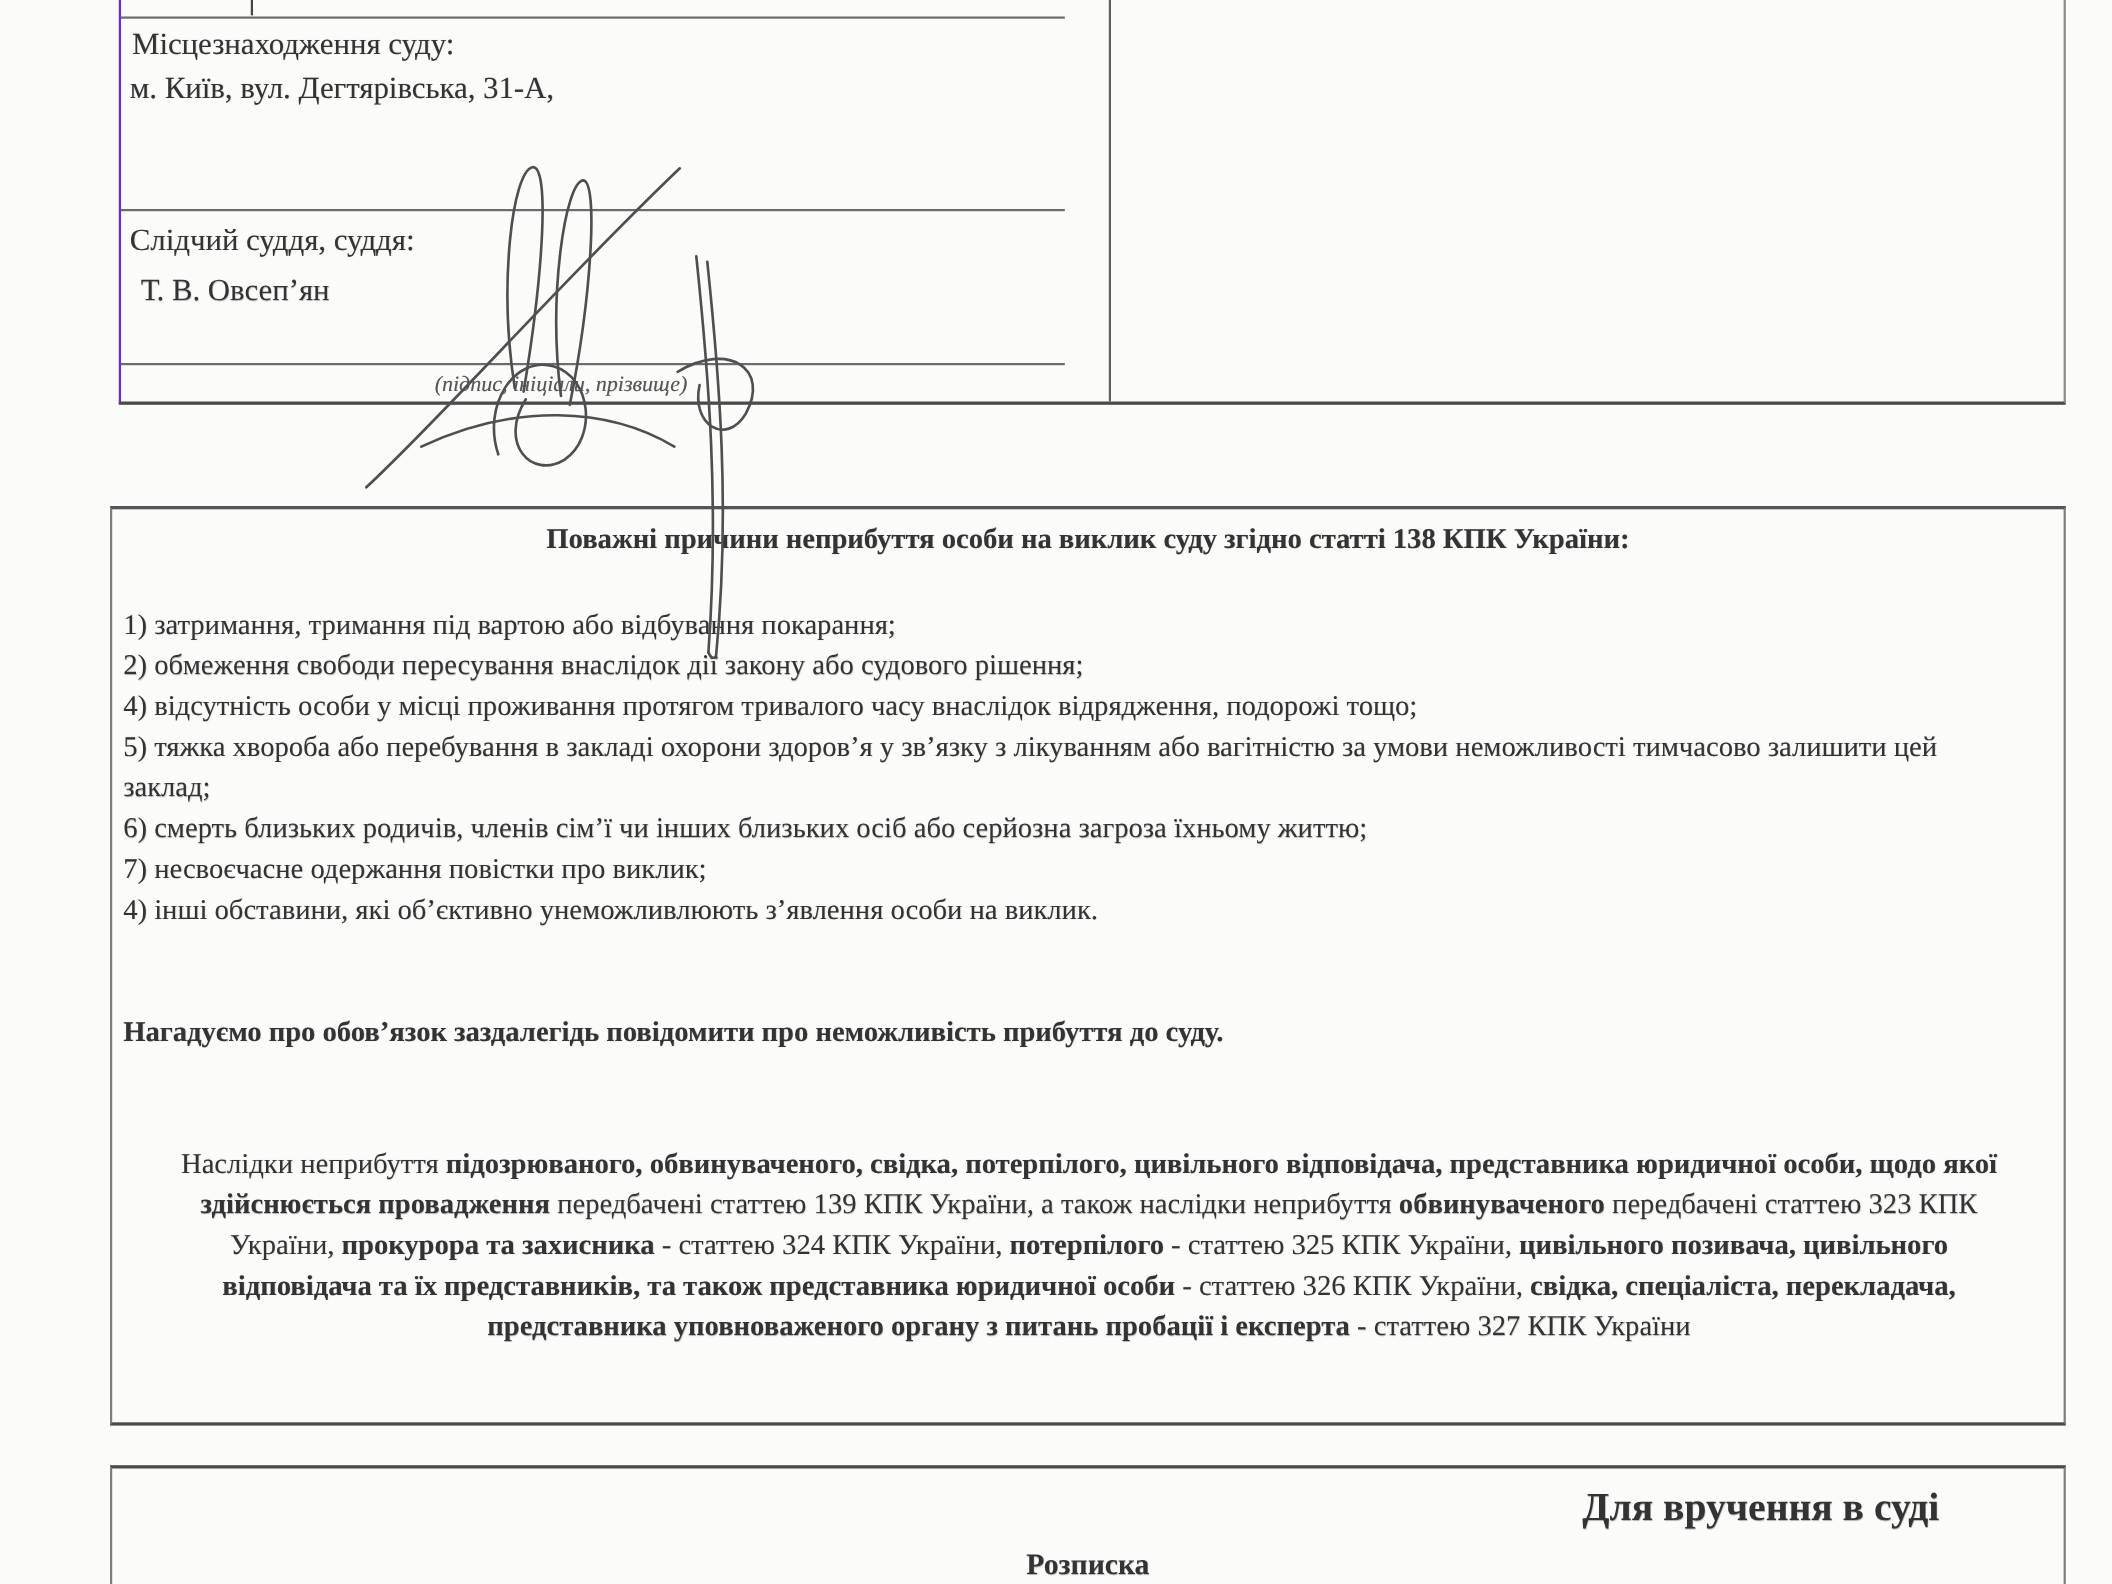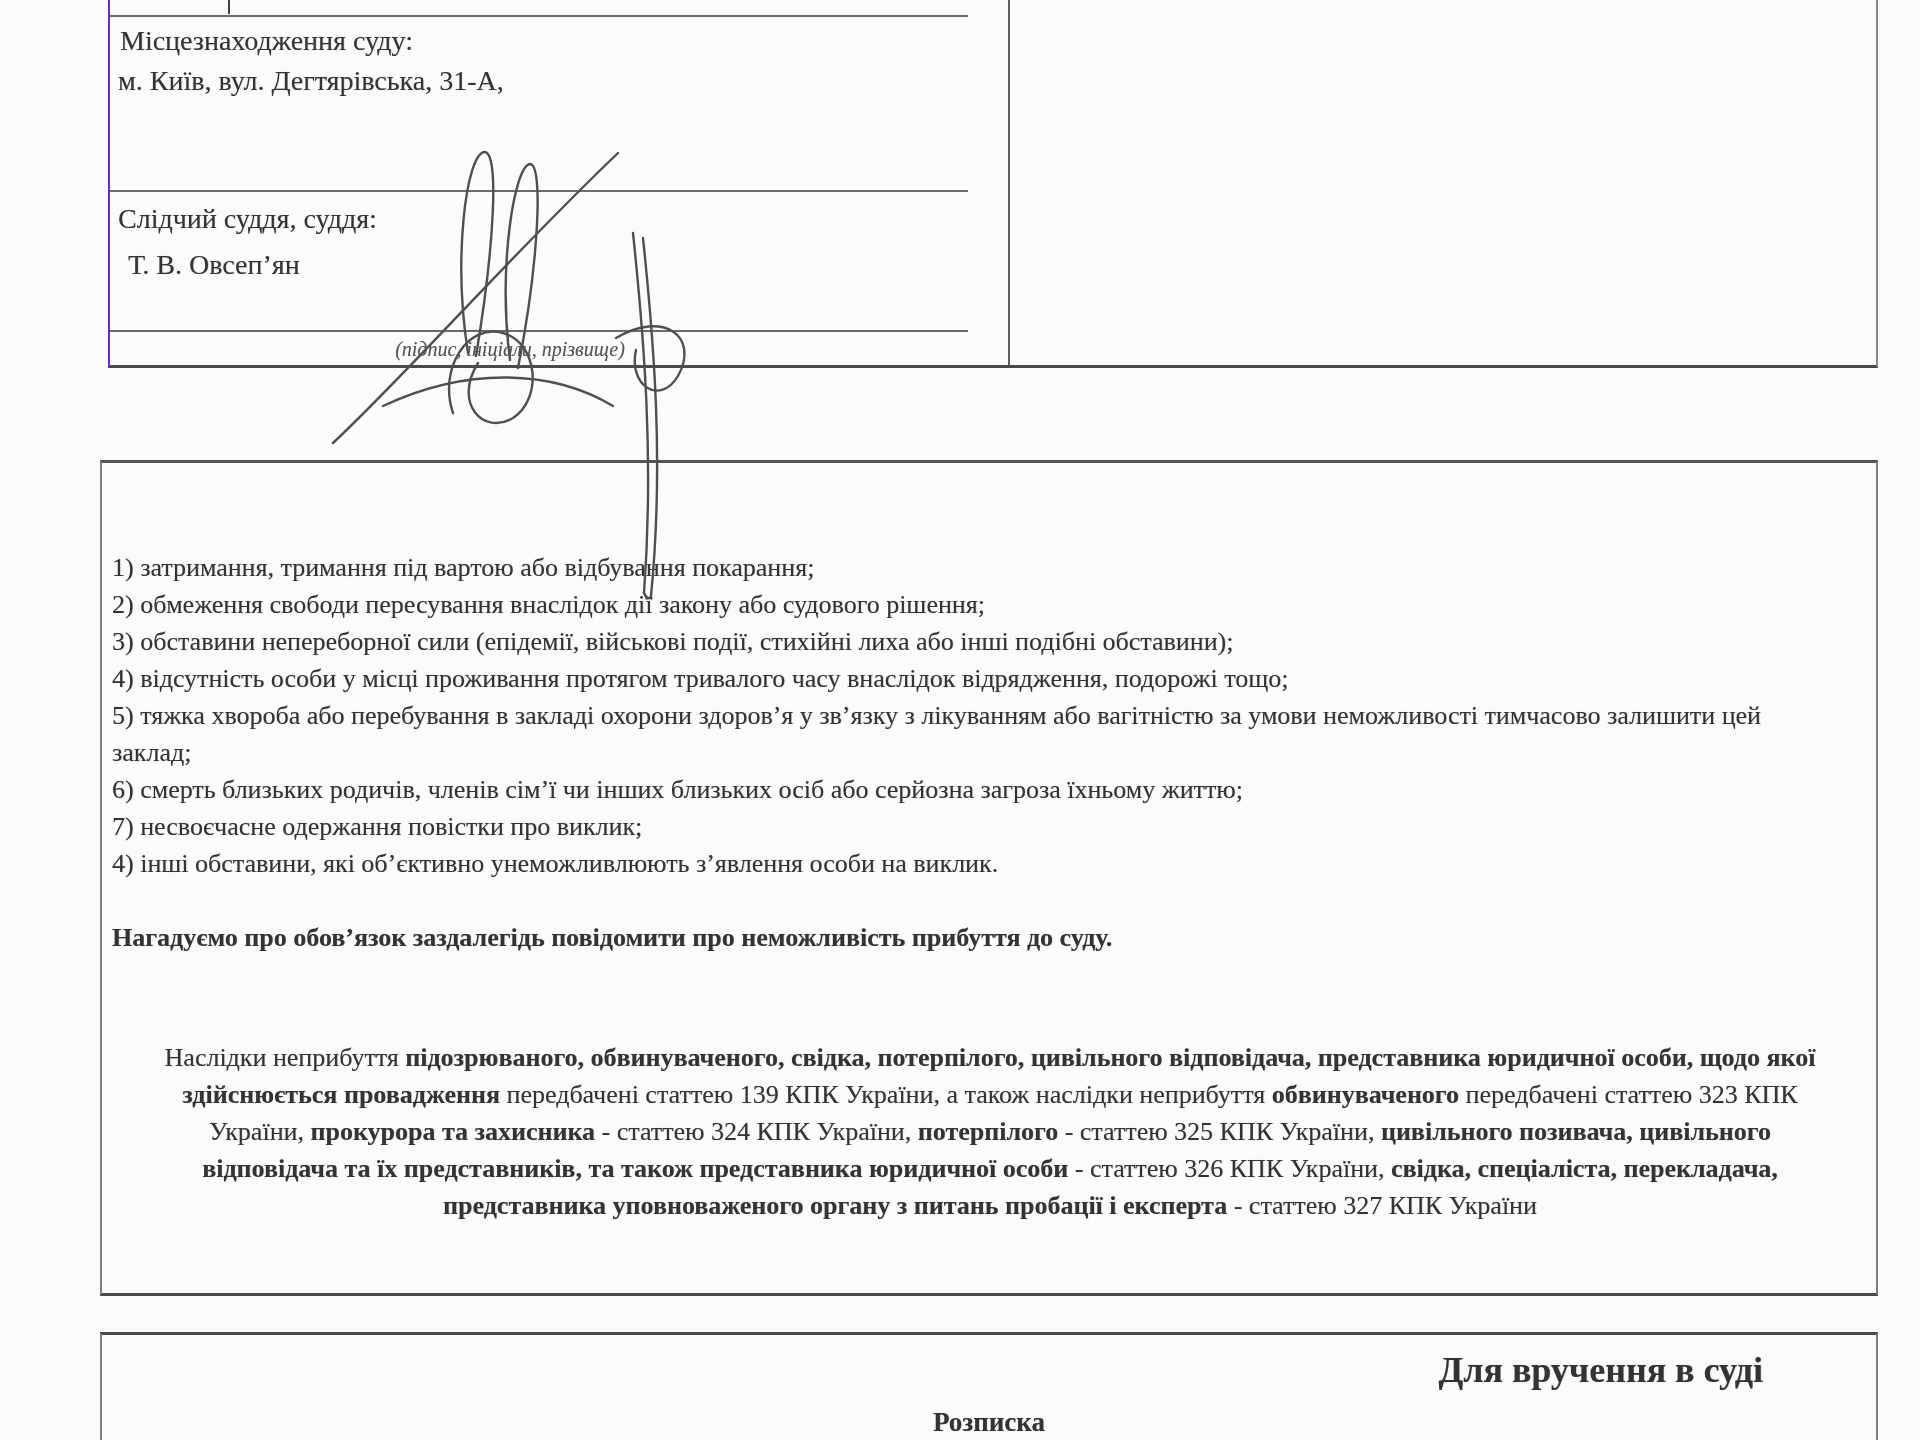--- a/index.html
+++ b/index.html
@@ -93,25 +93,25 @@
     <path d="M 150,215 C 135,120 148,18 166,14 C 182,12 176,110 158,218"></path>
     <path d="M 192,222 C 180,130 196,28 212,26 C 226,26 220,130 200,230"></path>
     <path d="M 135,275 C 120,230 150,185 185,195 C 220,205 225,260 195,280 C 165,298 135,265 160,225"></path>
     <path d="M 65,268 C 150,228 235,232 295,268"></path>
     <path d="M 298,200 C 345,172 382,198 360,238 C 342,268 310,248 318,212"></path>
     <path d="M 315,95 C 326,200 336,320 326,455"></path>
     <path d="M 325,100 C 336,205 346,325 333,458 C 331,462 328,460 326,455"></path>
   </svg>
 
   <div class="reasons-box">
+    <div class="abs scan bold center" style="top:12px;left:0;width:100%;font-size:26px;">Поважні причини неприбуття особи на виклик суду згідно статті 138 КПК України:</div>
 
     <div class="items scan">
       <div class="item">1) затримання, тримання під вартою або відбування покарання;</div>
       <div class="item">2) обмеження свободи пересування внаслідок дії закону або судового рішення;</div>
-      <div class="item">3) обставини непереборної сили (епідемії, військові події, стихійні лиха або інші подібні обставини);</div>
       <div class="item">4) відсутність особи у місці проживання протягом тривалого часу внаслідок відрядження, подорожі тощо;</div>
       <div class="item">5) тяжка хвороба або перебування в закладі охорони здоров’я у зв’язку з лікуванням або вагітністю за умови неможливості тимчасово залишити цей заклад;</div>
       <div class="item">6) смерть близьких родичів, членів сім’ї чи інших близьких осіб або серйозна загроза їхньому життю;</div>
       <div class="item">7) несвоєчасне одержання повістки про виклик;</div>
       <div class="item">4) інші обставини, які об’єктивно унеможливлюють з’явлення особи на виклик.</div>
     </div>
 
     <div class="reminder scan bi">Нагадуємо про обов’язок заздалегідь повідомити про неможливість прибуття до суду.</div>
 
 

